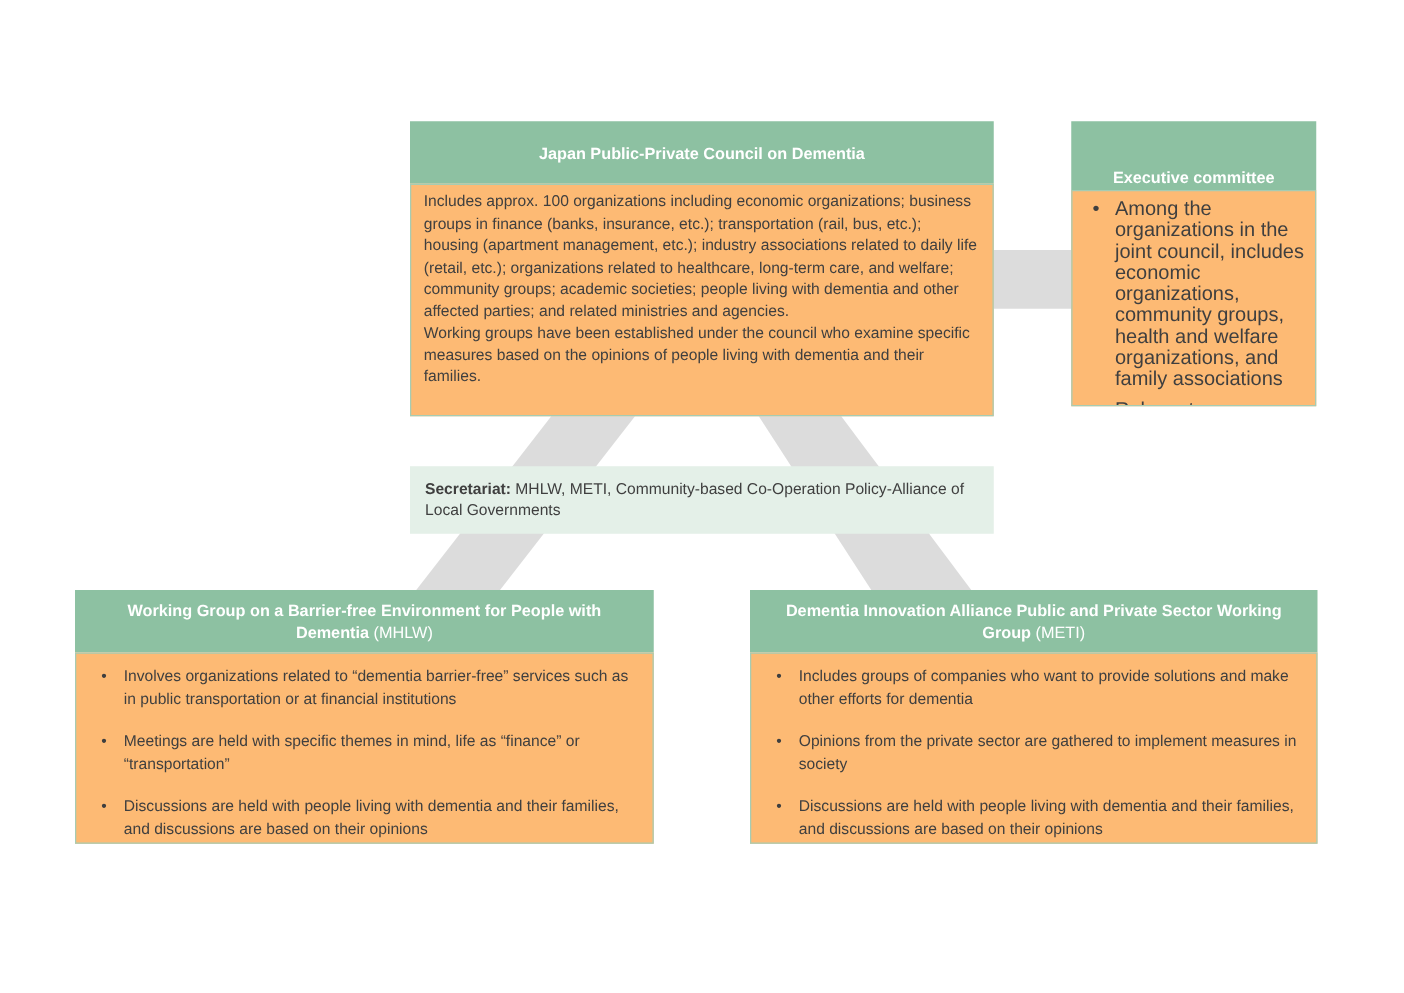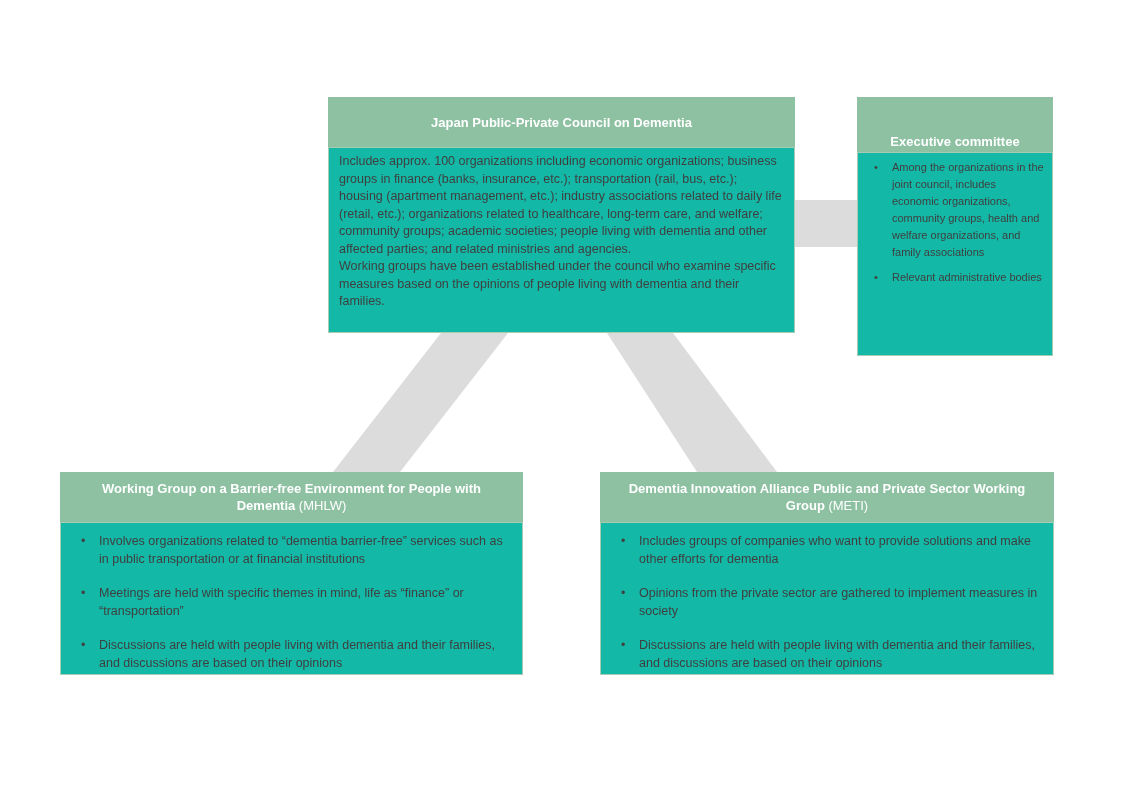--- a/index.html
+++ b/index.html
@@ -27,35 +27,35 @@
     color:#ffffff;
     font-weight:bold;
     font-size:13px;
     line-height:17px;
     display:flex; align-items:center; justify-content:center;
     text-align:center;
     padding:2px 14px;
   }
   .panel-header .title-suffix{ font-weight:normal; }
   .panel-body{
-    background:#14b8a6;
+    background:#fdba74;
     border:1px solid var(--border-green);
     color:var(--body-text);
     font-size:12.5px;
     line-height:17.5px;
     overflow:hidden;
   }
   
   #council{ left:328px; top:97px; width:467px; }
   #council .panel-header{ height:50px; }
   #council .panel-body{ height:186px; padding:5px 10px; }
   
   #executive{ left:857px; top:97px; width:196px; }
   #executive .panel-header{ height:55px;align-items:flex-end; }
-  #executive .panel-body{ height:204px; padding:6px 8px; font-size:11px; line-height:17px; }
+  #executive .panel-body{ height:173px; padding:6px 8px; font-size:16px; line-height:17px; }
   
   #secretariat{
     position:absolute;
     left:328px; top:373px; width:467px; height:54px;
     background:var(--secretariat-bg);
     color:var(--body-text);
     font-size:12.5px; line-height:17px;
     padding:10px 12px;
   }
   #secretariat .label{ font-weight:bold; }
@@ -100,20 +100,23 @@
       <span>Executive committee</span>
     </div>
     <div class="panel-body">
       <ul class="bullets exec-bullets">
         <li>Among the organizations in the joint council, includes economic organizations, community groups, health and welfare organizations, and family associations</li>
         <li>Relevant administrative bodies</li>
       </ul>
     </div>
   </div>
 
+  <div id="secretariat">
+    <span class="label">Secretariat:</span><span> MHLW, METI, Community-based Co-Operation Policy-Alliance of Local Governments</span>
+  </div>
 
   <div class="panel" id="wg-barrier-free">
     <div class="panel-header">
       <span><span>Working Group on a Barrier-free Environment for People with Dementia</span><span class="title-suffix"> (MHLW)</span></span>
     </div>
     <div class="panel-body">
       <ul class="bullets wg-bullets">
         <li>Involves organizations related to “dementia barrier-free” services such as in public transportation or at financial institutions</li>
         <li>Meetings are held with specific themes in mind, life as “finance” or “transportation”</li>
         <li>Discussions are held with people living with dementia and their families, and discussions are based on their opinions</li>

